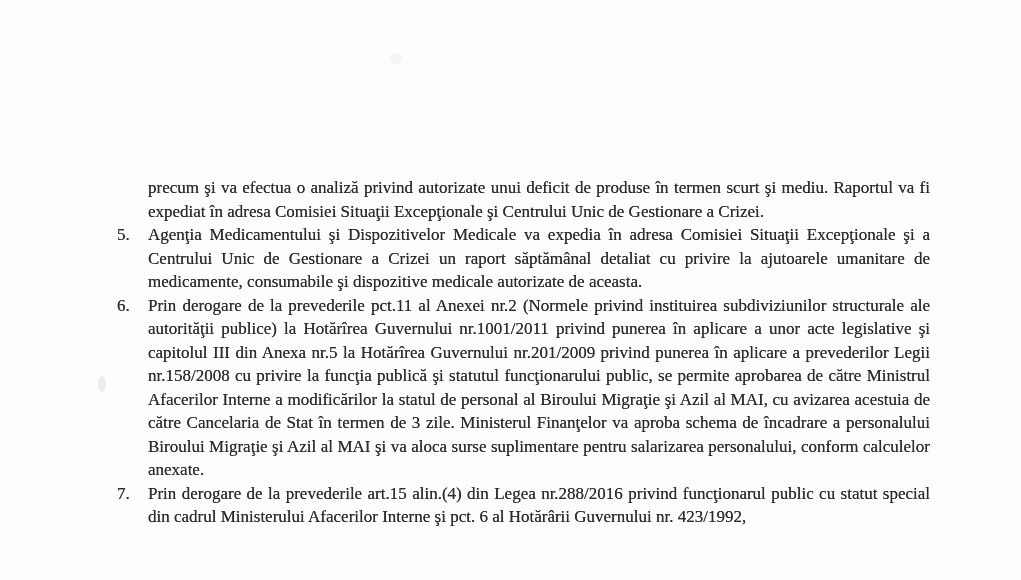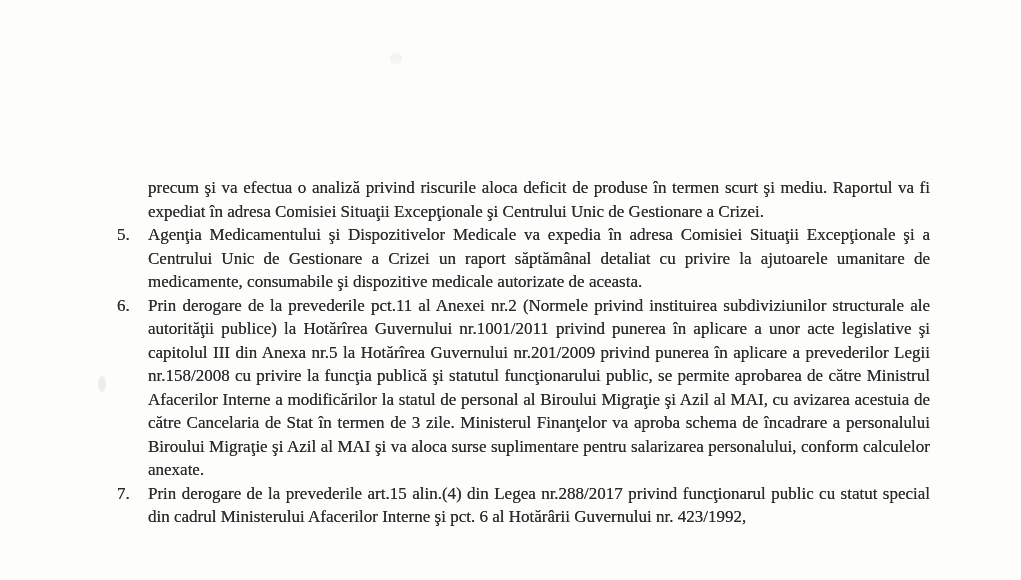--- a/index.html
+++ b/index.html
@@ -70,31 +70,31 @@
 </head>
 <body>
 
 <div class="page">
 
   <div class="smudge smudge-top"></div>
   <div class="smudge smudge-left"></div>
 
   <div class="content">
 
-    <p class="para">precum şi va efectua o analiză privind riscurile aloca deficit de produse în termen scurt şi mediu. Raportul va fi expediat în adresa Comisiei Situaţii Excepţionale şi Centrului Unic de Gestionare a Crizei.</p>
+    <p class="para">precum şi va efectua o analiză privind autorizate unui deficit de produse în termen scurt şi mediu. Raportul va fi expediat în adresa Comisiei Situaţii Excepţionale şi Centrului Unic de Gestionare a Crizei.</p>
 
     <div class="li">
       <span class="num">5.</span>
       <p class="para">Agenţia Medicamentului şi Dispozitivelor Medicale va expedia în adresa Comisiei Situaţii Excepţionale şi a Centrului Unic de Gestionare a Crizei un raport săptămânal detaliat cu privire la ajutoarele umanitare de medicamente, consumabile şi dispozitive medicale autorizate de aceasta.</p>
     </div>
 
     <div class="li">
       <span class="num">6.</span>
       <p class="para">Prin derogare de la prevederile pct.11 al Anexei nr.2 (Normele privind instituirea subdiviziunilor structurale ale autorităţii publice) la Hotărîrea Guvernului nr.1001/2011 privind punerea în aplicare a unor acte legislative şi capitolul III din Anexa nr.5 la Hotărîrea Guvernului nr.201/2009 privind punerea în aplicare a prevederilor Legii nr.158/2008 cu privire la funcţia publică şi statutul funcţionarului public, se permite aprobarea de către Ministrul Afacerilor Interne a modificărilor la statul de personal al Biroului Migraţie şi Azil al MAI, cu avizarea acestuia de către Cancelaria de Stat în termen de 3 zile. Ministerul Finanţelor va aproba schema de încadrare a personalului Biroului Migraţie şi Azil al MAI şi va aloca surse suplimentare pentru salarizarea personalului, conform calculelor anexate.</p>
     </div>
 
     <div class="li">
       <span class="num">7.</span>
-      <p class="para">Prin derogare de la prevederile art.15 alin.(4) din Legea nr.288/2017 privind funcţionarul public cu statut special din cadrul Ministerului Afacerilor Interne şi pct. 6 al Hotărârii Guvernului nr. 423/1992,</p>
+      <p class="para">Prin derogare de la prevederile art.15 alin.(4) din Legea nr.288/2016 privind funcţionarul public cu statut special din cadrul Ministerului Afacerilor Interne şi pct. 6 al Hotărârii Guvernului nr. 423/1992,</p>
     </div>
 
   </div>
 </div>
 
 </body></html>

